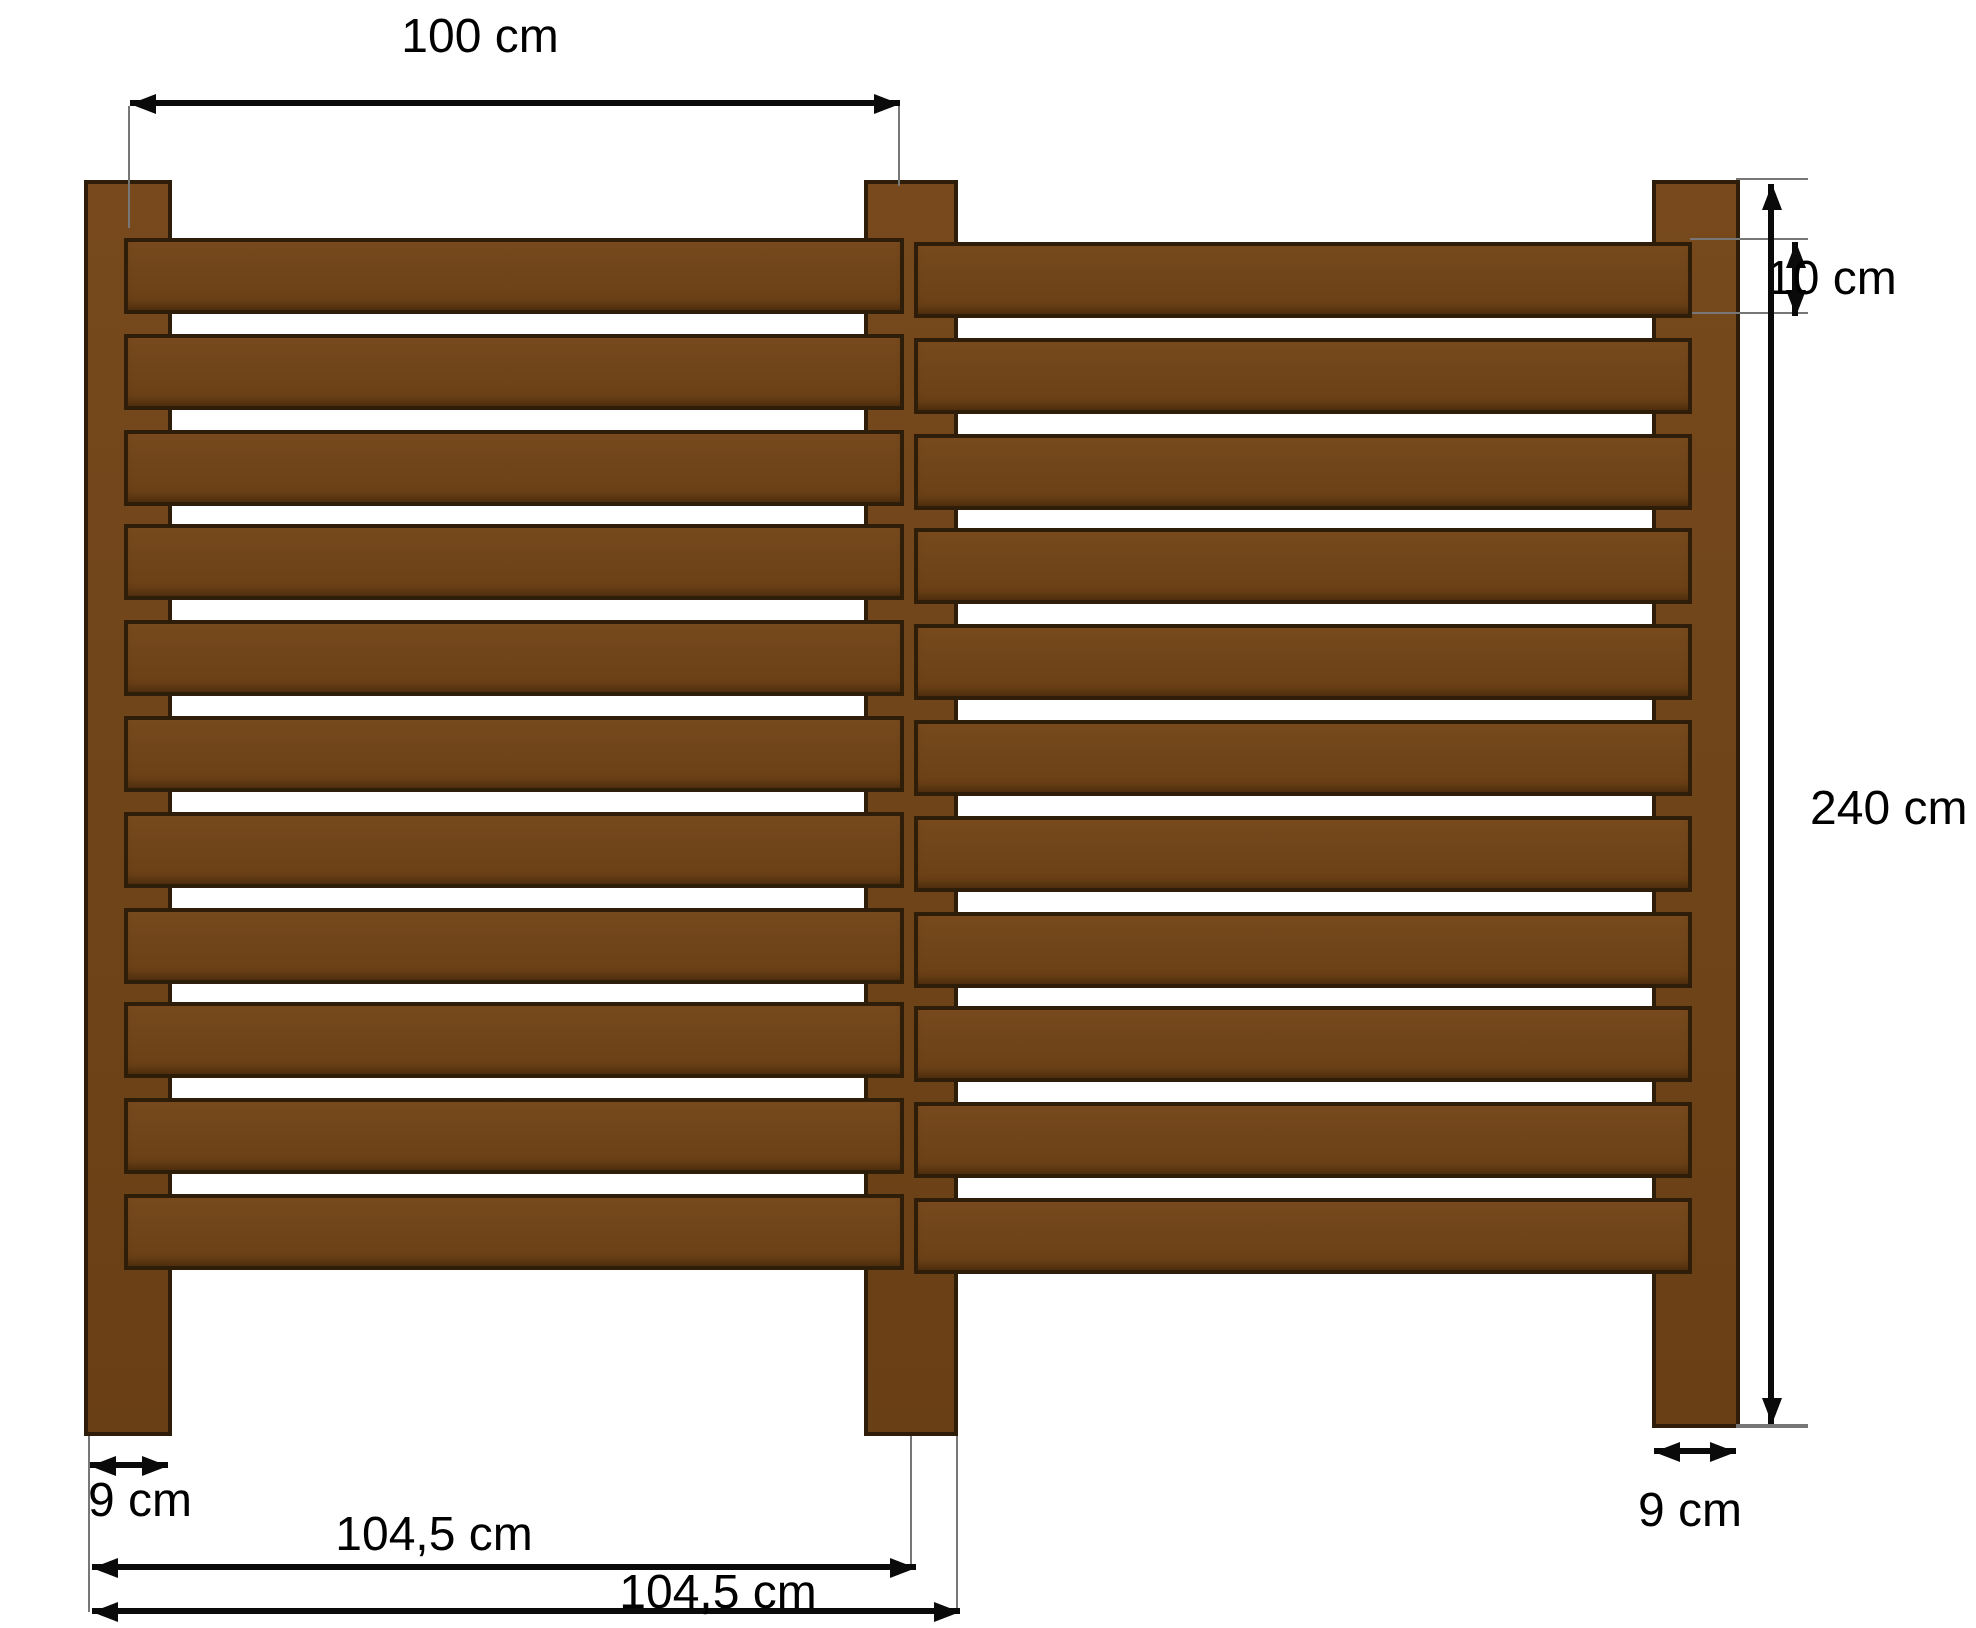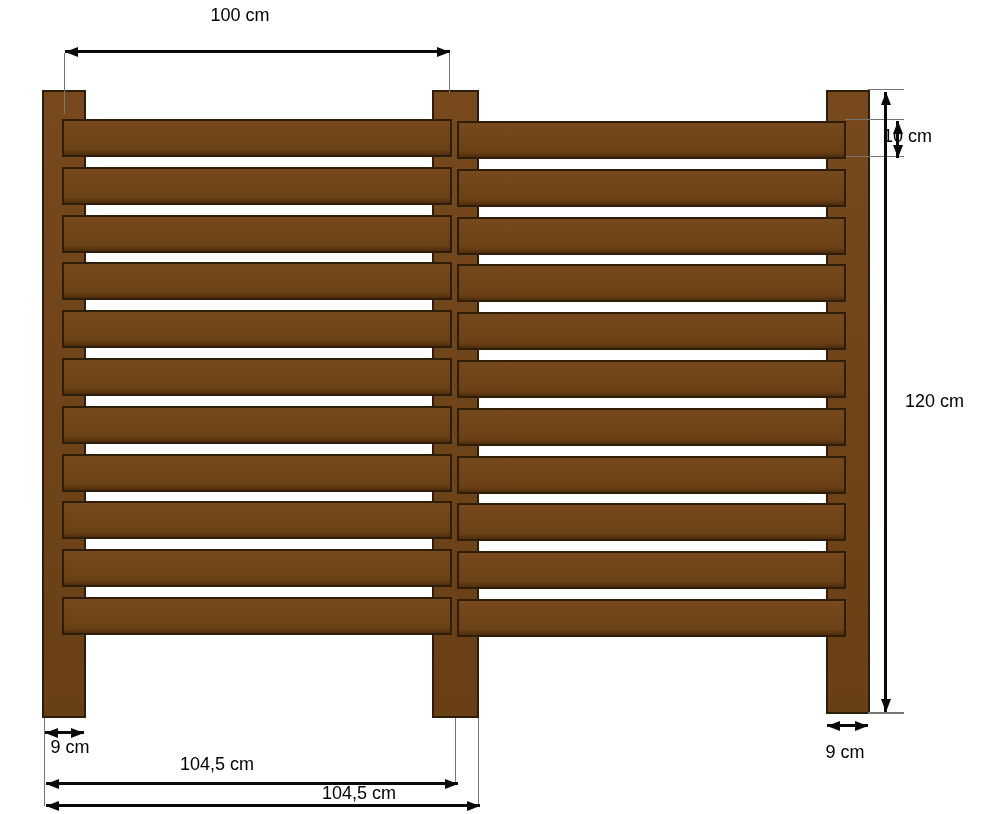--- a/index.html
+++ b/index.html
@@ -28,21 +28,21 @@
   .h-dim::after { right:0; top:50%; transform:translateY(-50%);
     border-width:5px 0 5px 13px; border-color:transparent transparent transparent var(--dim); }
   .v-dim::before { top:0; left:50%; transform:translateX(-50%);
     border-width:0 5px 13px 5px; border-color:transparent transparent var(--dim) transparent; }
   .v-dim::after { bottom:0; left:50%; transform:translateX(-50%);
     border-width:13px 5px 0 5px; border-color:var(--dim) transparent transparent transparent; }
   
   .ext { position:absolute; background:var(--ext); }
   
   .dim-label {
-    position:absolute; font-size:18px; line-height:1.1; color:#000;
+    position:absolute; font-size:24px; line-height:1.1; color:#000;
     white-space:nowrap;
   }
   .centered { text-align:center; }
 </style>
 </head>
 <body>
 
 <div class="canvas" style="--wood: #6F4419; --wood-light: #77491D; --wood-dark: #693F15; --outline: #2E1D09; --dim: #0A0A0A; --ext: #777777; --bg: #FFFFFF;">
 
   <div class="layer">
@@ -88,21 +88,21 @@
     <div class="dim-label centered" style="left:190px; top:6px; width:100px;">100 cm</div>
 
     <div class="ext" style="left:845px; top:119px; width:59px; height:1px;"></div>
     <div class="ext" style="left:846px; top:156px; width:58px; height:1px;"></div>
     <div class="v-dim" style="left:896px; top:121px; height:37px;"></div>
     <div class="dim-label" style="left:883px; top:127px;">10 cm</div>
 
     <div class="ext" style="left:868px; top:89px;  width:36px; height:1px;"></div>
     <div class="ext" style="left:868px; top:712px; width:36px; height:2px;"></div>
     <div class="v-dim" style="left:884px; top:92px; height:620px;"></div>
-    <div class="dim-label" style="left:905px; top:392px;">120 cm</div>
+    <div class="dim-label" style="left:905px; top:392px;">240 cm</div>
 
     <div class="ext" style="left:44px; top:718px; width:1px; height:88px;"></div>
     <div class="h-dim" style="left:45px; top:731px; width:39px;"></div>
     <div class="dim-label centered" style="left:40px; top:738px; width:60px;">9 cm</div>
 
     <div class="h-dim" style="left:827px; top:724px; width:41px;"></div>
     <div class="dim-label centered" style="left:815px; top:743px; width:60px;">9 cm</div>
 
     <div class="ext" style="left:455px; top:718px; width:1px; height:66px;"></div>
     <div class="h-dim" style="left:46px; top:782px; width:412px;"></div>

